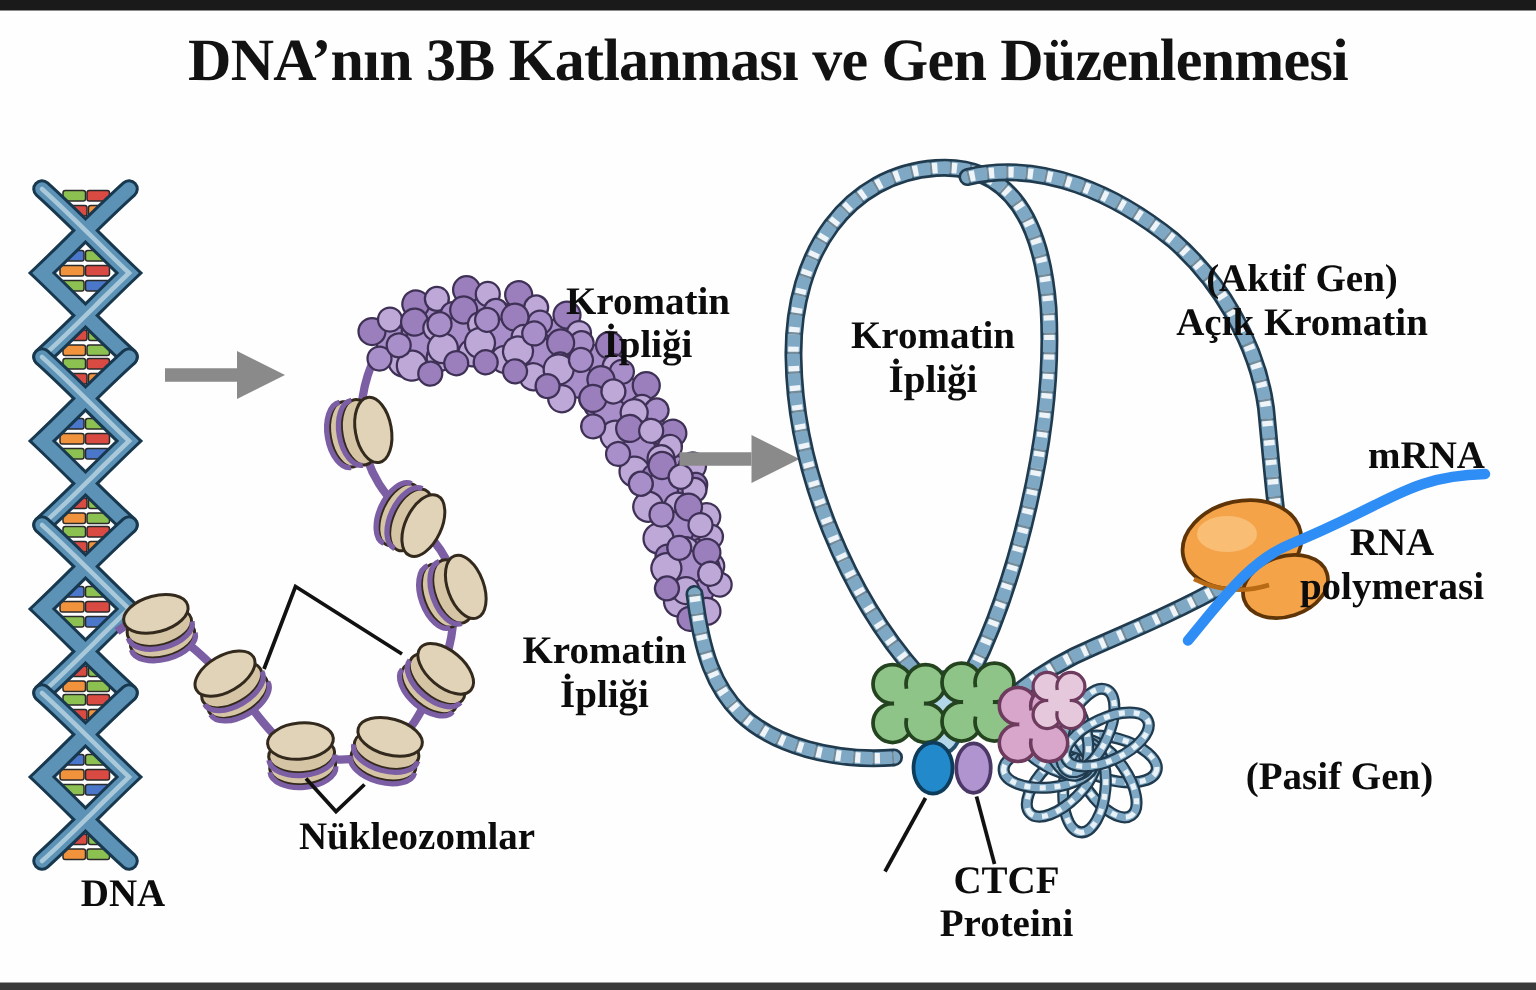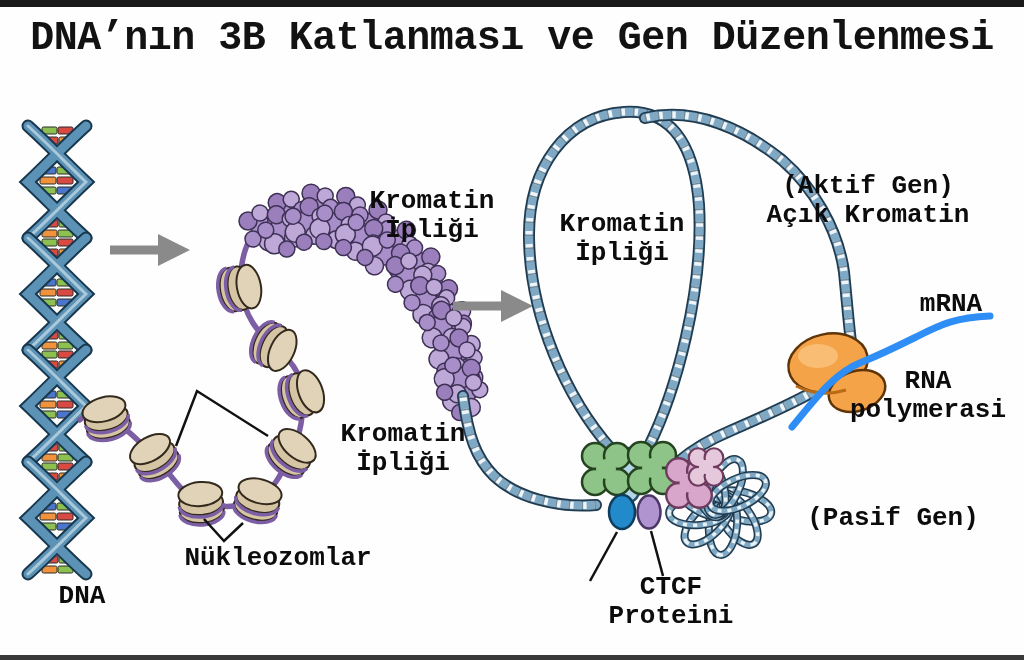--- a/index.html
+++ b/index.html
@@ -1,17 +1,17 @@
 <!DOCTYPE html>
 <html><head>
 <meta charset="utf-8">
 <style>
   html,body{margin:0;padding:0;background:#e8e8e8;}
   .stage{position:relative;width:1024px;height:660px;background:#fefefe;overflow:hidden;
-         font-family:Liberation Mono, monospace;}
+         font-family:Liberation Serif, serif;}
   .edge{position:absolute;left:0;width:100%;}
   .edge.top{top:0;height:7px;background:#1a1a1a;}
   .edge.bottom{bottom:0;height:5px;background:#3a3a3a;}
   .title{position:absolute;top:16px;left:0;width:100%;text-align:center;
          font-size:40px;font-weight:700;color:#121212;letter-spacing:-0.5px;}
   .lbl{position:absolute;transform:translateX(-50%);text-align:center;
        font-size:26px;font-weight:700;line-height:1.1;color:#0c0c0c;white-space:nowrap;}
   svg{position:absolute;inset:0;}
   
   .hx-o{fill:none;stroke:#17384e;stroke-width:13;stroke-linecap:round;}
@@ -251,21 +251,21 @@
 
   <div class="lbl" style="left:868px;top:172px">
     <span style="display:block">(Aktif Gen)</span>
     <span style="display:block">Açık Kromatin</span>
   </div>
 
   <div class="lbl" style="left:951px;top:290px">
     <span style="display:block">mRNA</span>
   </div>
 
-  <div class="lbl" style="left:928px;top:367px">
+  <div class="lbl" style="left:928px;top:348px">
     <span style="display:block">RNA</span>
     <span style="display:block">polymerasi</span>
   </div>
 
   <div class="lbl" style="left:893px;top:504px">
     <span style="display:block">(Pasif Gen)</span>
   </div>
 
 
   <div class="lbl" style="left:671px;top:573px">

